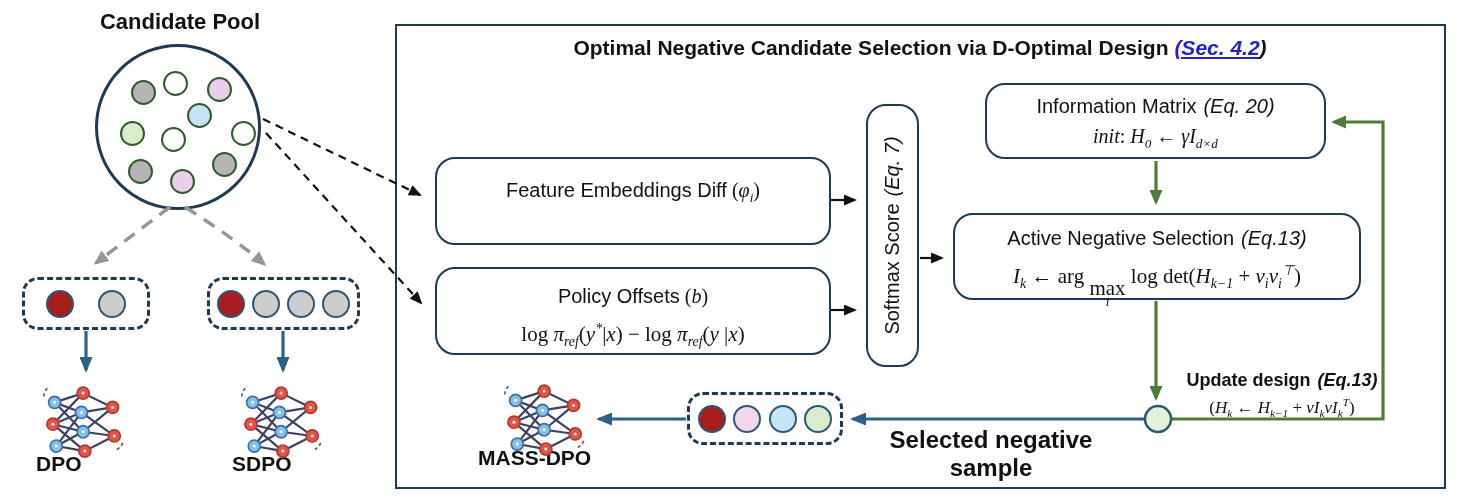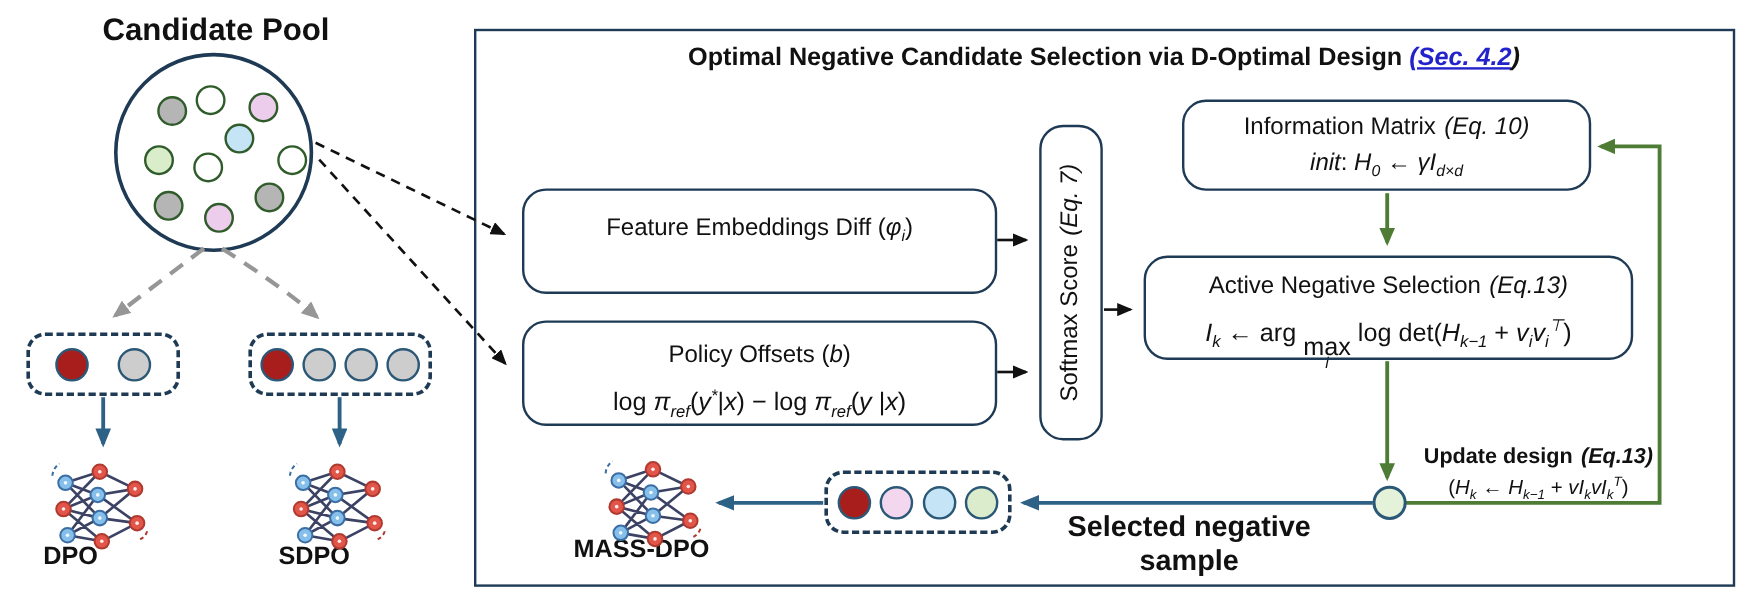--- a/index.html
+++ b/index.html
@@ -1,30 +1,30 @@
 <!DOCTYPE html>
 <html style="--navy: #1e3a54; --pool-ring: #2f5c2a; --ring: #2b5876; --green: #4e7c34; --teal: #2d6186; --gray-arrow: #969696; --black-arrow: #111111; --node-fill: #e4f2da; --red: #a81e1c;"><head>
 <meta charset="utf-8">
 <style>
   html,body{margin:0;padding:0;background:#fff;}
   .canvas{position:relative;width:1460px;height:504px;background:#fff;
           font-family:"Liberation Sans",sans-serif;color:#111;overflow:hidden;}
 
   
   .abs{position:absolute;}
-  .math{font-family:Liberation Sans, sans-serif;}
+  .math{font-family:Liberation Serif, serif;}
   .m-i{font-style:italic;}
   .m-n{font-style:normal;}
   sub.m-sub,sup.m-sup{font-style:italic;font-size:66%;}
   .m-stack{display:inline-flex;flex-direction:column;align-items:center;line-height:.95;vertical-align:-0.55em;}
   .m-stack .under{font-size:62%;font-style:italic;margin-top:-2px;}
   .eq{font-style:italic;margin-left:7px;}
 
   
-  .pool-label{left:70px;top:9px;width:220px;text-align:center;font-size:26px;font-weight:700;}
+  .pool-label{left:70px;top:9px;width:220px;text-align:center;font-size:22px;font-weight:700;}
   .pool{left:95px;top:44px;width:160px;height:160px;border:3px solid var(--navy);border-radius:50%;background:#fff;}
   .pool .circle{position:absolute;width:21px;height:21px;border:2px solid var(--pool-ring);border-radius:50%;background:#fff;}
   .p0{left:33px;top:33px;} .p1{left:65px;top:24px;} .p2{left:109px;top:30px;}
   .p3{left:89px;top:56px;} .p4{left:22px;top:74px;} .p5{left:63px;top:80px;}
   .p6{left:133px;top:74px;} .p7{left:30px;top:112px;} .p8{left:72px;top:122px;}
   .p9{left:114px;top:105px;}
 
   
   .panel{left:395px;top:24px;width:1047px;height:461px;border:2px solid var(--navy);background:transparent;}
   .panel-title{left:400px;top:36px;width:1040px;text-align:center;font-size:21px;font-weight:700;}
@@ -154,21 +154,21 @@
   </div>
 
   <div class="abs box softmax-box z2">
     <div class="softmax-inner">
       <span>Softmax Score</span><span class="eq">(Eq. 7)</span>
     </div>
   </div>
 
   <div class="abs box info-box z2">
     <div class="box-title">
-      <span>Information Matrix</span><span class="eq">(Eq. 10)</span>
+      <span>Information Matrix</span><span class="eq">(Eq. 20)</span>
     </div>
     <div class="box-formula math"><span class="m-i">init</span><span class="m-n">: </span><span class="m-i">H</span><sub class="m-sub">0</sub><span class="m-n"> ← </span><span class="m-i">γI</span><sub class="m-sub">d×d</sub></div>
   </div>
 
   <div class="abs box active-box z2">
     <div class="box-title">
       <span>Active Negative Selection</span><span class="eq">(Eq.13)</span>
     </div>
     <div class="box-formula math"><span class="m-i">I</span><sub class="m-sub">k</sub><span class="m-n"> ← arg </span><span class="m-stack">
           <span class="m-n">max</span>

